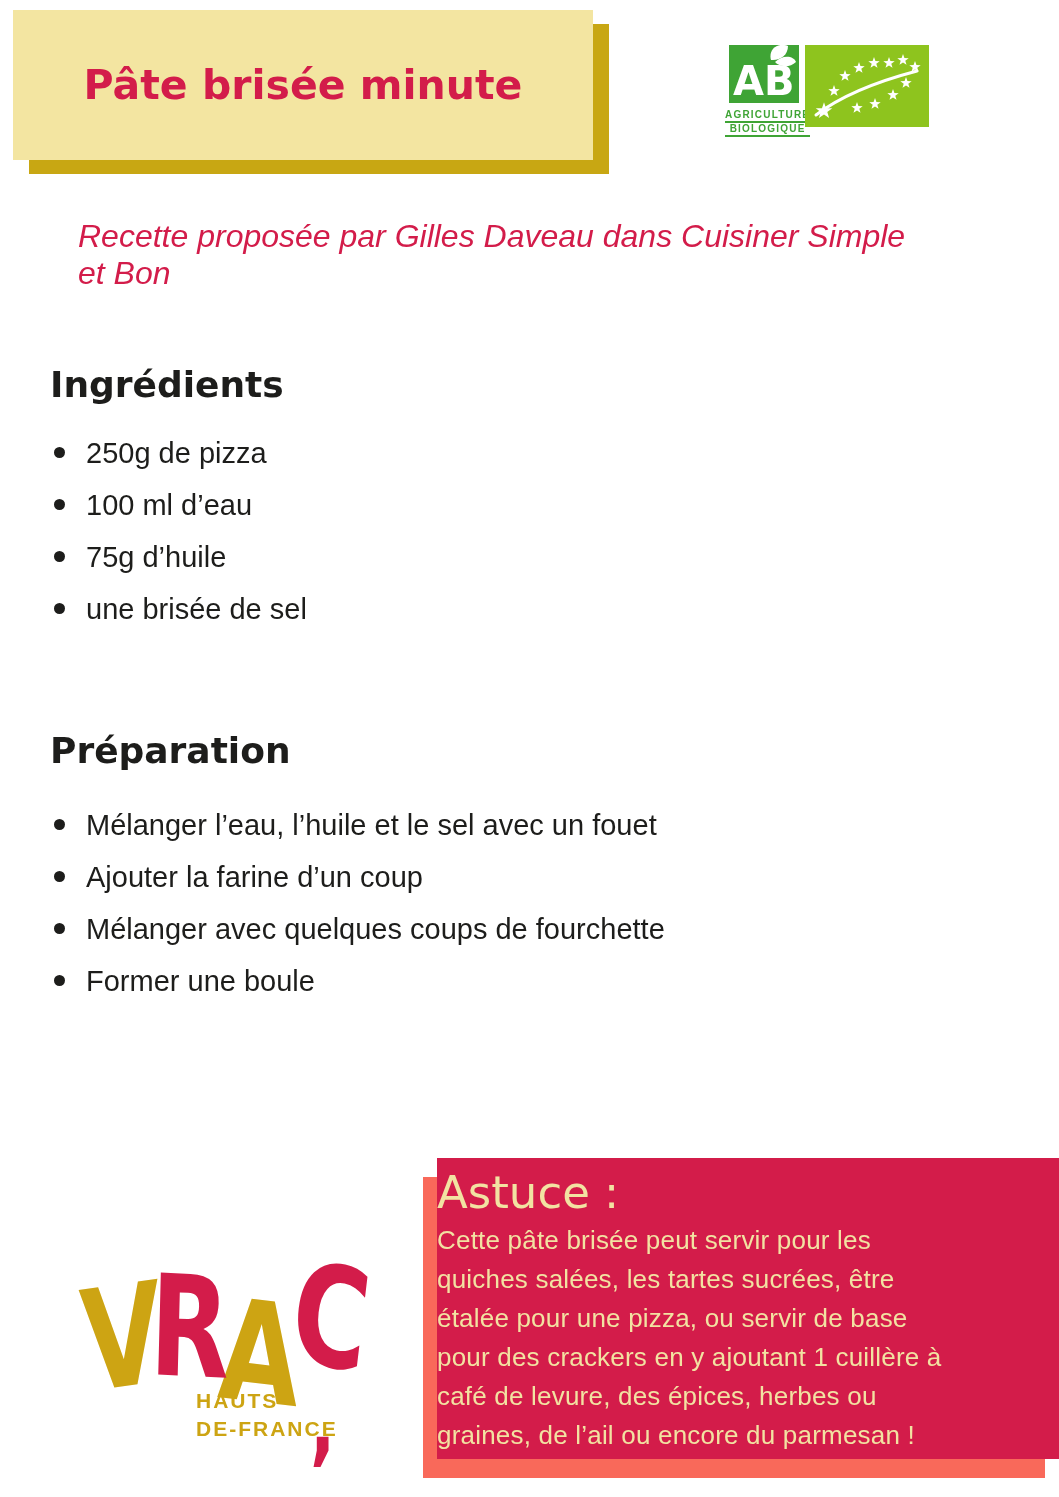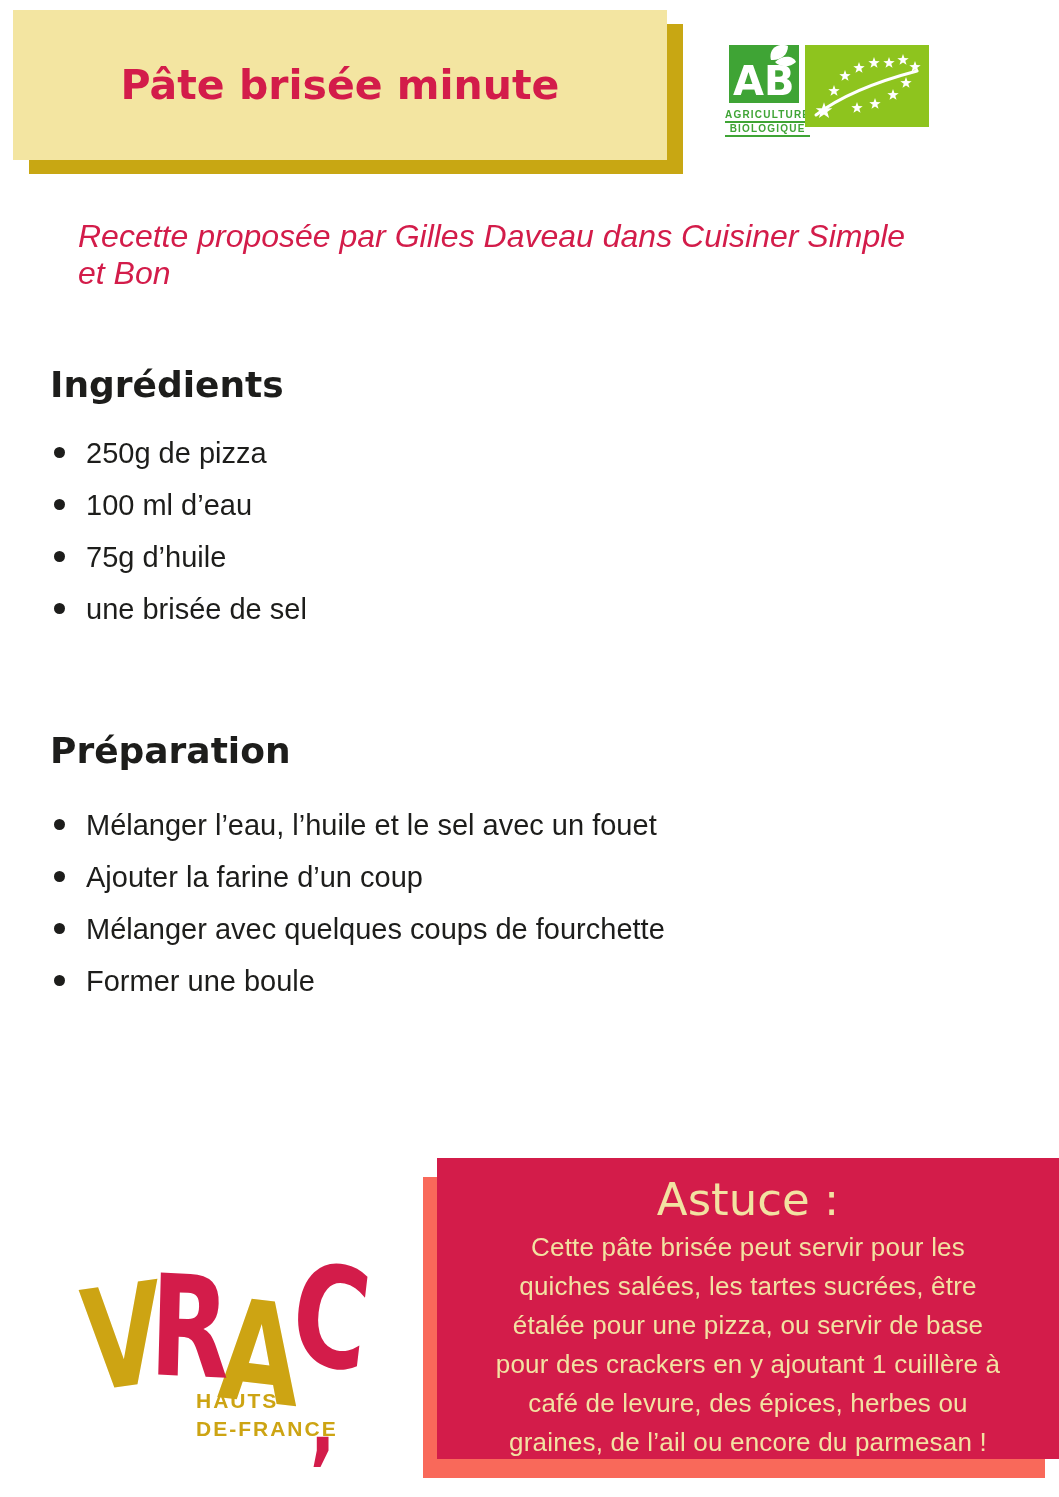--- a/index.html
+++ b/index.html
@@ -4,21 +4,21 @@
 <style>
   * { margin:0; padding:0; box-sizing:border-box; }
   html,body { background:#ffffff; }
   body {
     width:1059px; height:1497px; position:relative; overflow:hidden;
     font-family:"Liberation Sans", sans-serif; color:#1d1d1b;
   }
 
   
   .banner {
-    position:absolute; left:13px; top:10px; width:654px; height:150px;
+    position:absolute; left:13px; top:10px; width:580px; height:150px;
     background:#f3e5a1; box-shadow:16px 14px 0 0 #c8a713;
     display:flex; align-items:center; justify-content:center;
   }
   .banner h1 {
     font-size:41px; font-weight:bold; color:#d31c4a;
     font-family:"DejaVu Sans", sans-serif; letter-spacing:0px;
   }
 
   
   .logo-ab { position:absolute; left:725px; top:45px; width:78px; text-align:center; }
@@ -55,21 +55,21 @@
   }
   ul.recipe-list li::before {
     content:""; position:absolute; left:2px; top:17px;
     width:11px; height:11px; border-radius:50%; background:#1d1d1b;
   }
 
   
   .astuce {
     position:absolute; left:437px; top:1158px; width:622px; height:301px;
     background:#d31c4a; box-shadow:-14px 19px 0 0 #f9695a;
-    text-align:center; padding-top:14px; color:#f2e2a2;
+    padding-top:7px; color:#f2e2a2;
   }
   .astuce h2 {
     font-size:45px; font-weight:normal; color:#f2e2a2; line-height:56px;
     font-family:"DejaVu Sans", sans-serif;
   }
   .astuce .astuce-line {
     font-size:26px; line-height:39px; letter-spacing:0.2px;
     font-family:"Liberation Sans", sans-serif;
   }
 

